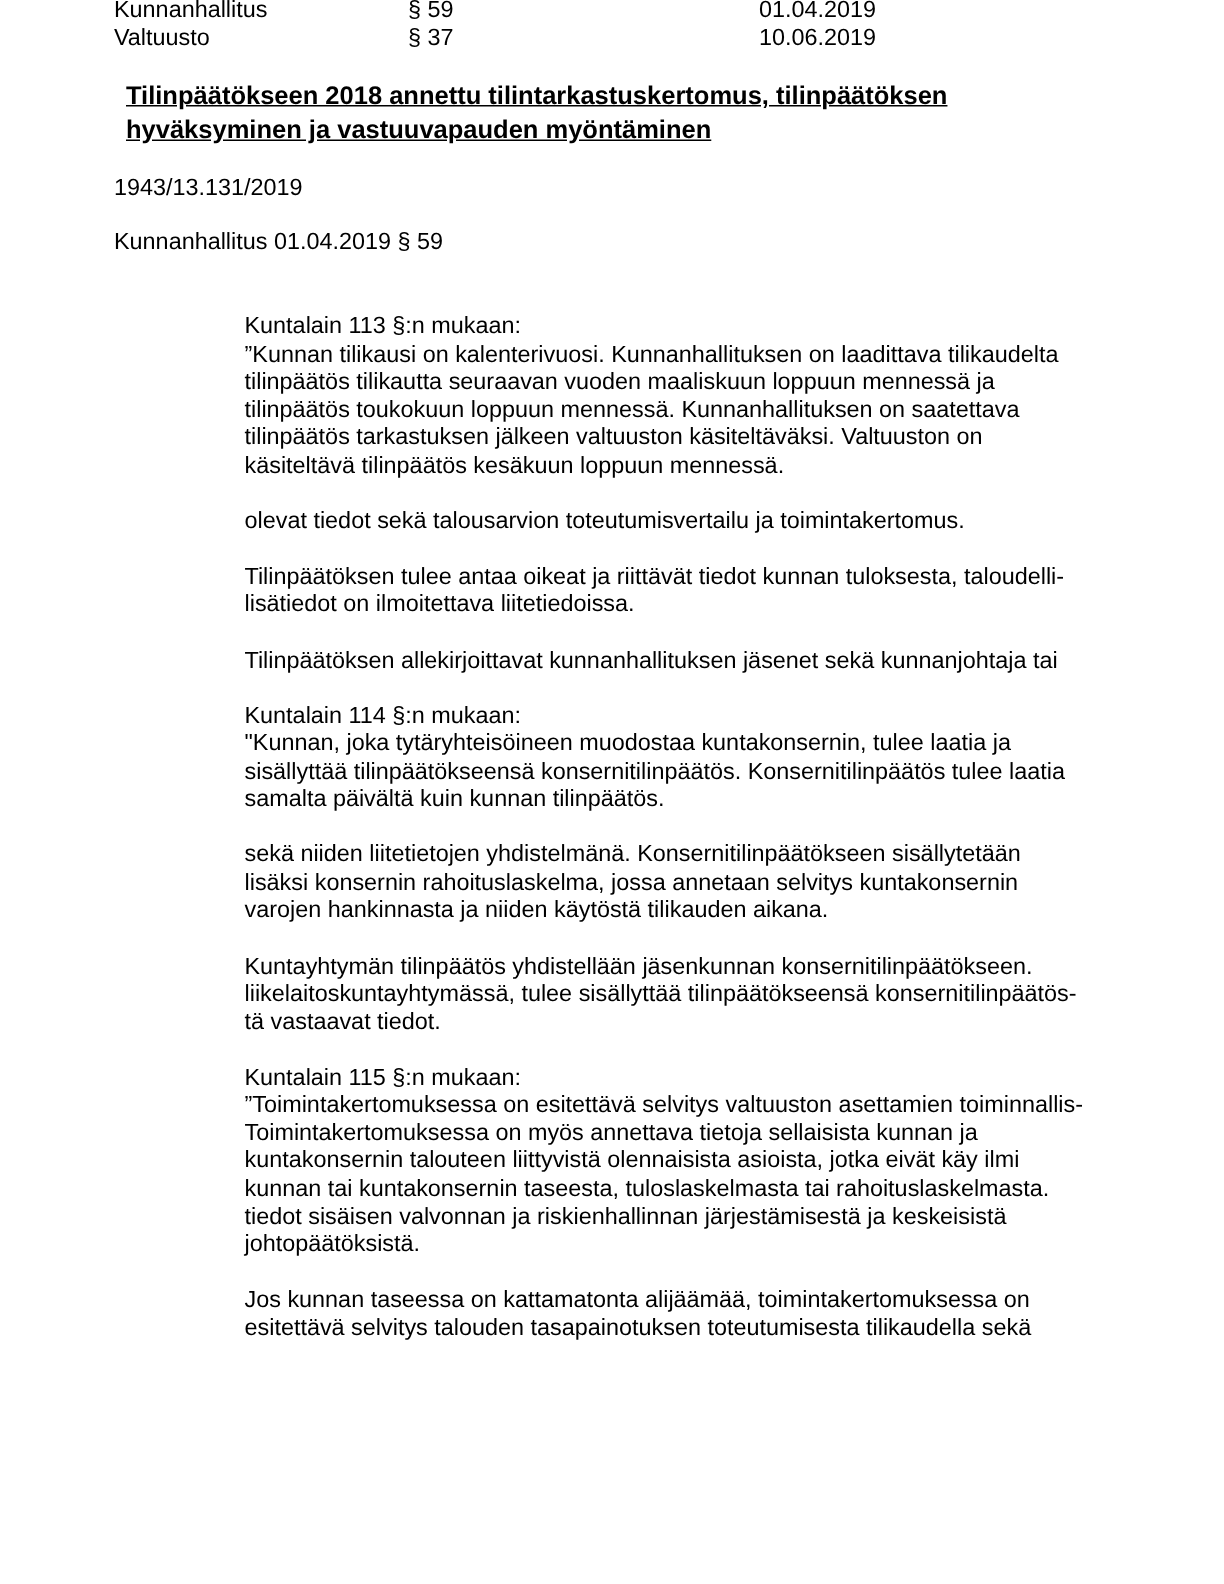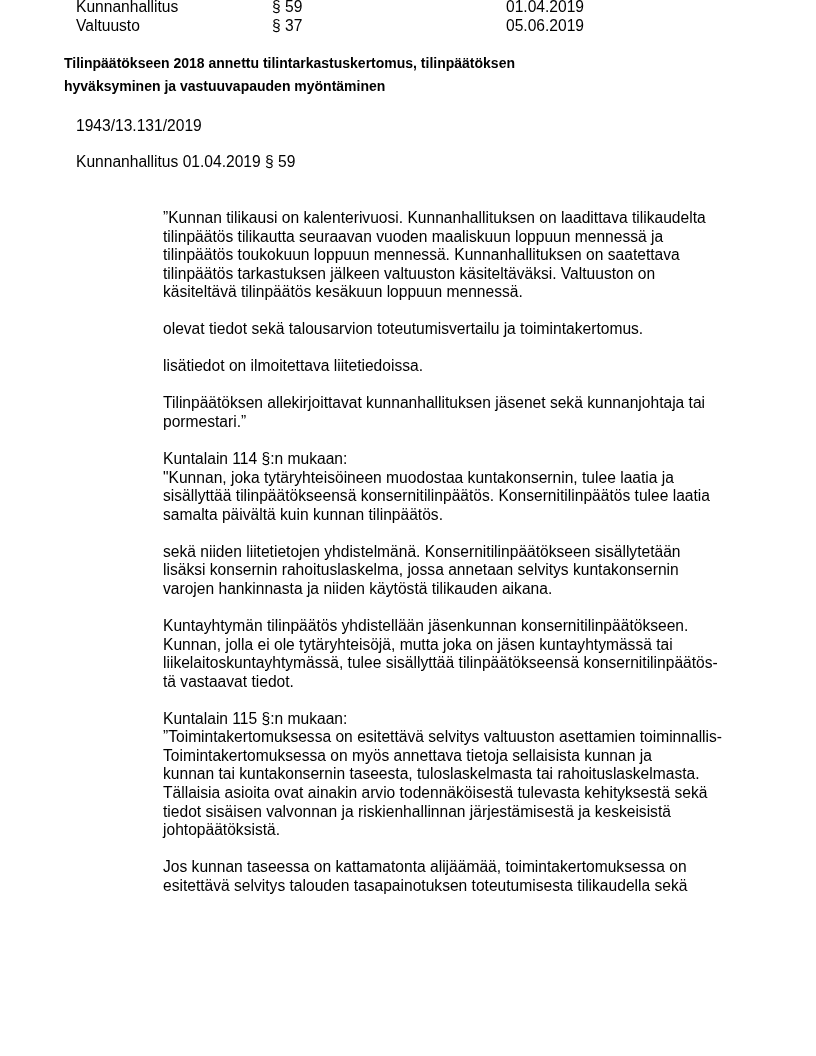--- a/index.html
+++ b/index.html
@@ -7,22 +7,22 @@
     width: 816px; height: 1056px; overflow: hidden; position: relative;
     font-family: "Liberation Sans", sans-serif; color: #000; font-size: 15.6px;
   }
   .meta-table { position: absolute; left: 76px; top: -2px; }
   .meta-row { position: relative; height: 18.5px; line-height: 18.5px; width: 620px; }
   .meta-row span { position: absolute; top: 0; white-space: nowrap; }
   .c1 { left: 0; }
   .c2 { left: 196px; }
   .c3 { left: 430px; }
   .title {
-    position: absolute; left: 64px; top: 52px; width: 680px;
-    font-weight: bold; font-size: 14px; line-height: 23px; margin: 0;
+    position: absolute; left: 84px; top: 52px; width: 680px;
+    font-weight: bold; font-size: 17px; line-height: 23px; margin: 0; text-decoration: underline;
   }
   .diary { position: absolute; left: 76px; top: 117px; line-height: 18.5px; }
   .meeting { position: absolute; left: 76px; top: 153px; line-height: 18.5px; text-align: center; }
   .body {
     position: absolute; left: 163px; top: 209px; width: 600px;
     line-height: 18.55px;
   }
   .para { margin: 0 0 18.55px 0; }
   .line { display: block; white-space: nowrap; }
 </style>
@@ -31,73 +31,73 @@
 
 <div class="meta-table">
   <div class="meta-row">
     <span class="c1">Kunnanhallitus</span>
     <span class="c2">§ 59</span>
     <span class="c3">01.04.2019</span>
   </div>
   <div class="meta-row">
     <span class="c1">Valtuusto</span>
     <span class="c2">§ 37</span>
-    <span class="c3">05.06.2019</span>
+    <span class="c3">10.06.2019</span>
   </div>
 </div>
 
 <h1 class="title">
   <span class="line">Tilinpäätökseen 2018 annettu tilintarkastuskertomus, tilinpäätöksen</span>
   <span class="line">hyväksyminen ja vastuuvapauden myöntäminen</span>
 </h1>
 
 <div class="diary">1943/13.131/2019</div>
 <div class="meeting">Kunnanhallitus 01.04.2019 § 59</div>
 
 <div class="body" id="body">
     <p class="para">
+      <span class="line">Kuntalain 113 §:n mukaan:</span>
       <span class="line">”Kunnan tilikausi on kalenterivuosi. Kunnanhallituksen on laadittava tilikaudelta</span>
       <span class="line">tilinpäätös tilikautta seuraavan vuoden maaliskuun loppuun mennessä ja</span>
       <span class="line">tilinpäätös toukokuun loppuun mennessä. Kunnanhallituksen on saatettava</span>
       <span class="line">tilinpäätös tarkastuksen jälkeen valtuuston käsiteltäväksi. Valtuuston on</span>
       <span class="line">käsiteltävä tilinpäätös kesäkuun loppuun mennessä.</span>
     </p>
     <p class="para">
       <span class="line">olevat tiedot sekä talousarvion toteutumisvertailu ja toimintakertomus.</span>
     </p>
     <p class="para">
+      <span class="line">Tilinpäätöksen tulee antaa oikeat ja riittävät tiedot kunnan tuloksesta, taloudelli-</span>
       <span class="line">lisätiedot on ilmoitettava liitetiedoissa.</span>
     </p>
     <p class="para">
       <span class="line">Tilinpäätöksen allekirjoittavat kunnanhallituksen jäsenet sekä kunnanjohtaja tai</span>
-      <span class="line">pormestari.”</span>
     </p>
     <p class="para">
       <span class="line">Kuntalain 114 §:n mukaan:</span>
       <span class="line">"Kunnan, joka tytäryhteisöineen muodostaa kuntakonsernin, tulee laatia ja</span>
       <span class="line">sisällyttää tilinpäätökseensä konsernitilinpäätös. Konsernitilinpäätös tulee laatia</span>
       <span class="line">samalta päivältä kuin kunnan tilinpäätös.</span>
     </p>
     <p class="para">
       <span class="line">sekä niiden liitetietojen yhdistelmänä. Konsernitilinpäätökseen sisällytetään</span>
       <span class="line">lisäksi konsernin rahoituslaskelma, jossa annetaan selvitys kuntakonsernin</span>
       <span class="line">varojen hankinnasta ja niiden käytöstä tilikauden aikana.</span>
     </p>
     <p class="para">
       <span class="line">Kuntayhtymän tilinpäätös yhdistellään jäsenkunnan konsernitilinpäätökseen.</span>
-      <span class="line">Kunnan, jolla ei ole tytäryhteisöjä, mutta joka on jäsen kuntayhtymässä tai</span>
       <span class="line">liikelaitoskuntayhtymässä, tulee sisällyttää tilinpäätökseensä konsernitilinpäätös-</span>
       <span class="line">tä vastaavat tiedot.</span>
     </p>
     <p class="para">
       <span class="line">Kuntalain 115 §:n mukaan:</span>
       <span class="line">”Toimintakertomuksessa on esitettävä selvitys valtuuston asettamien toiminnallis-</span>
       <span class="line">Toimintakertomuksessa on myös annettava tietoja sellaisista kunnan ja</span>
+      <span class="line">kuntakonsernin talouteen liittyvistä olennaisista asioista, jotka eivät käy ilmi</span>
       <span class="line">kunnan tai kuntakonsernin taseesta, tuloslaskelmasta tai rahoituslaskelmasta.</span>
-      <span class="line">Tällaisia asioita ovat ainakin arvio todennäköisestä tulevasta kehityksestä sekä</span>
       <span class="line">tiedot sisäisen valvonnan ja riskienhallinnan järjestämisestä ja keskeisistä</span>
       <span class="line">johtopäätöksistä.</span>
     </p>
     <p class="para">
       <span class="line">Jos kunnan taseessa on kattamatonta alijäämää, toimintakertomuksessa on</span>
       <span class="line">esitettävä selvitys talouden tasapainotuksen toteutumisesta tilikaudella sekä</span>
     </p>
   </div>
 
 </body></html>

